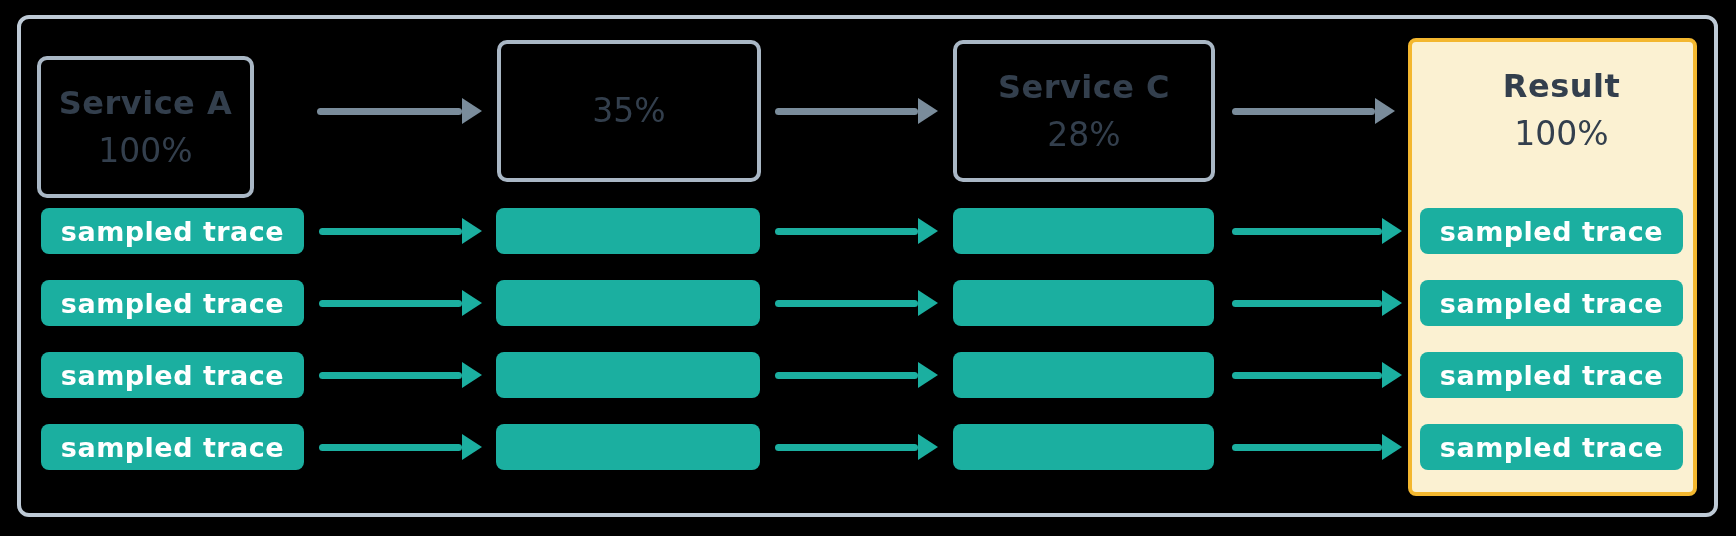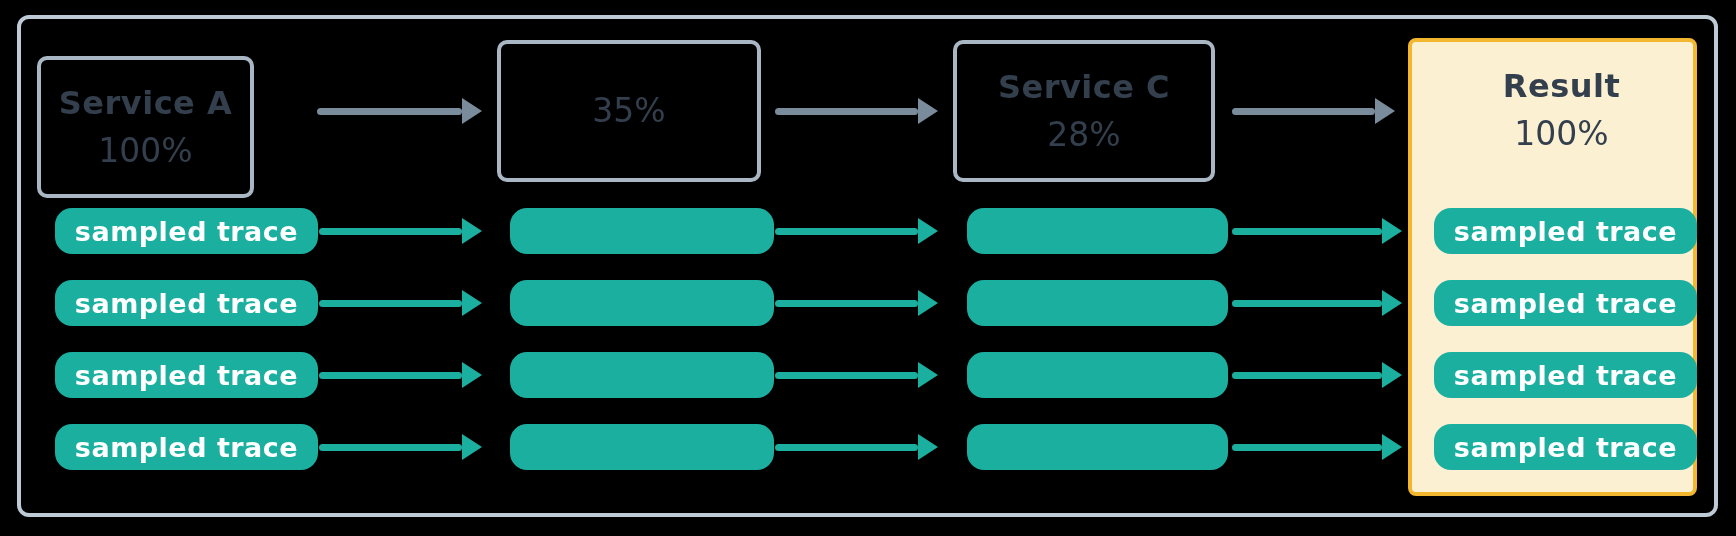--- a/index.html
+++ b/index.html
@@ -63,25 +63,24 @@
     display: flex;
     flex-direction: column;
     align-items: center;
     justify-content: center;
     padding-left: 9px;
   }
   .trace-bar {
     position: absolute;
     height: 46px;
     background: var(--teal);
-    border-radius: 17px;
+    border-radius: 8px;
     display: flex;
     align-items: center;
     justify-content: center;
-    margin-left: 14px;
   }
   .trace-label {
     color: var(--trace-text);
     font-size: 27px;
     font-weight: bold;
     letter-spacing: 0.5px;
   }
   .arrow {
     position: absolute;
     height: 28px;

